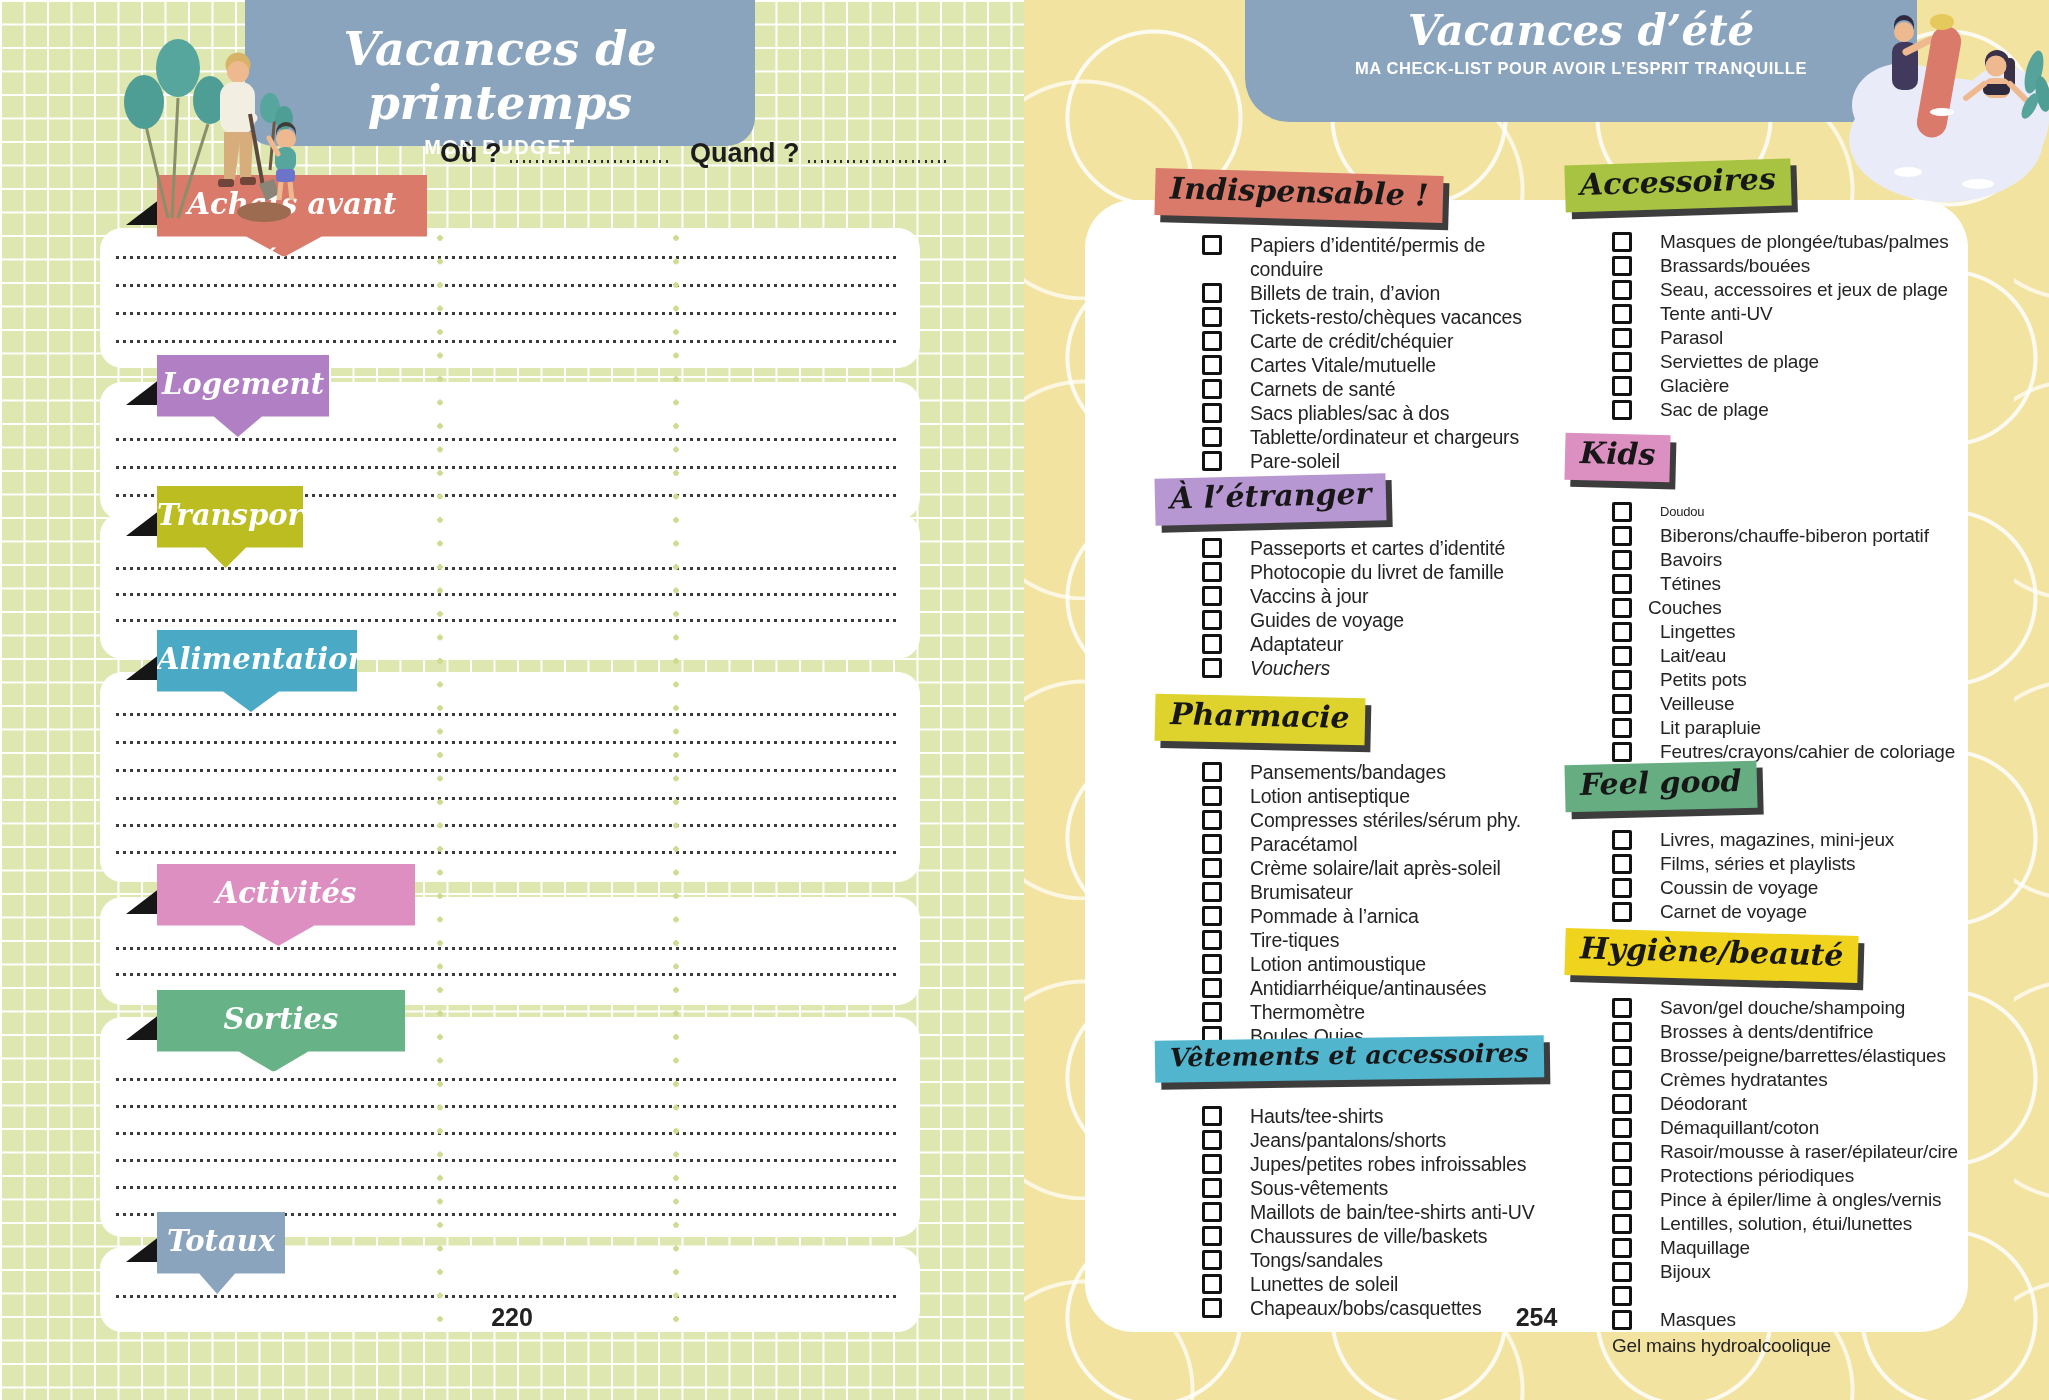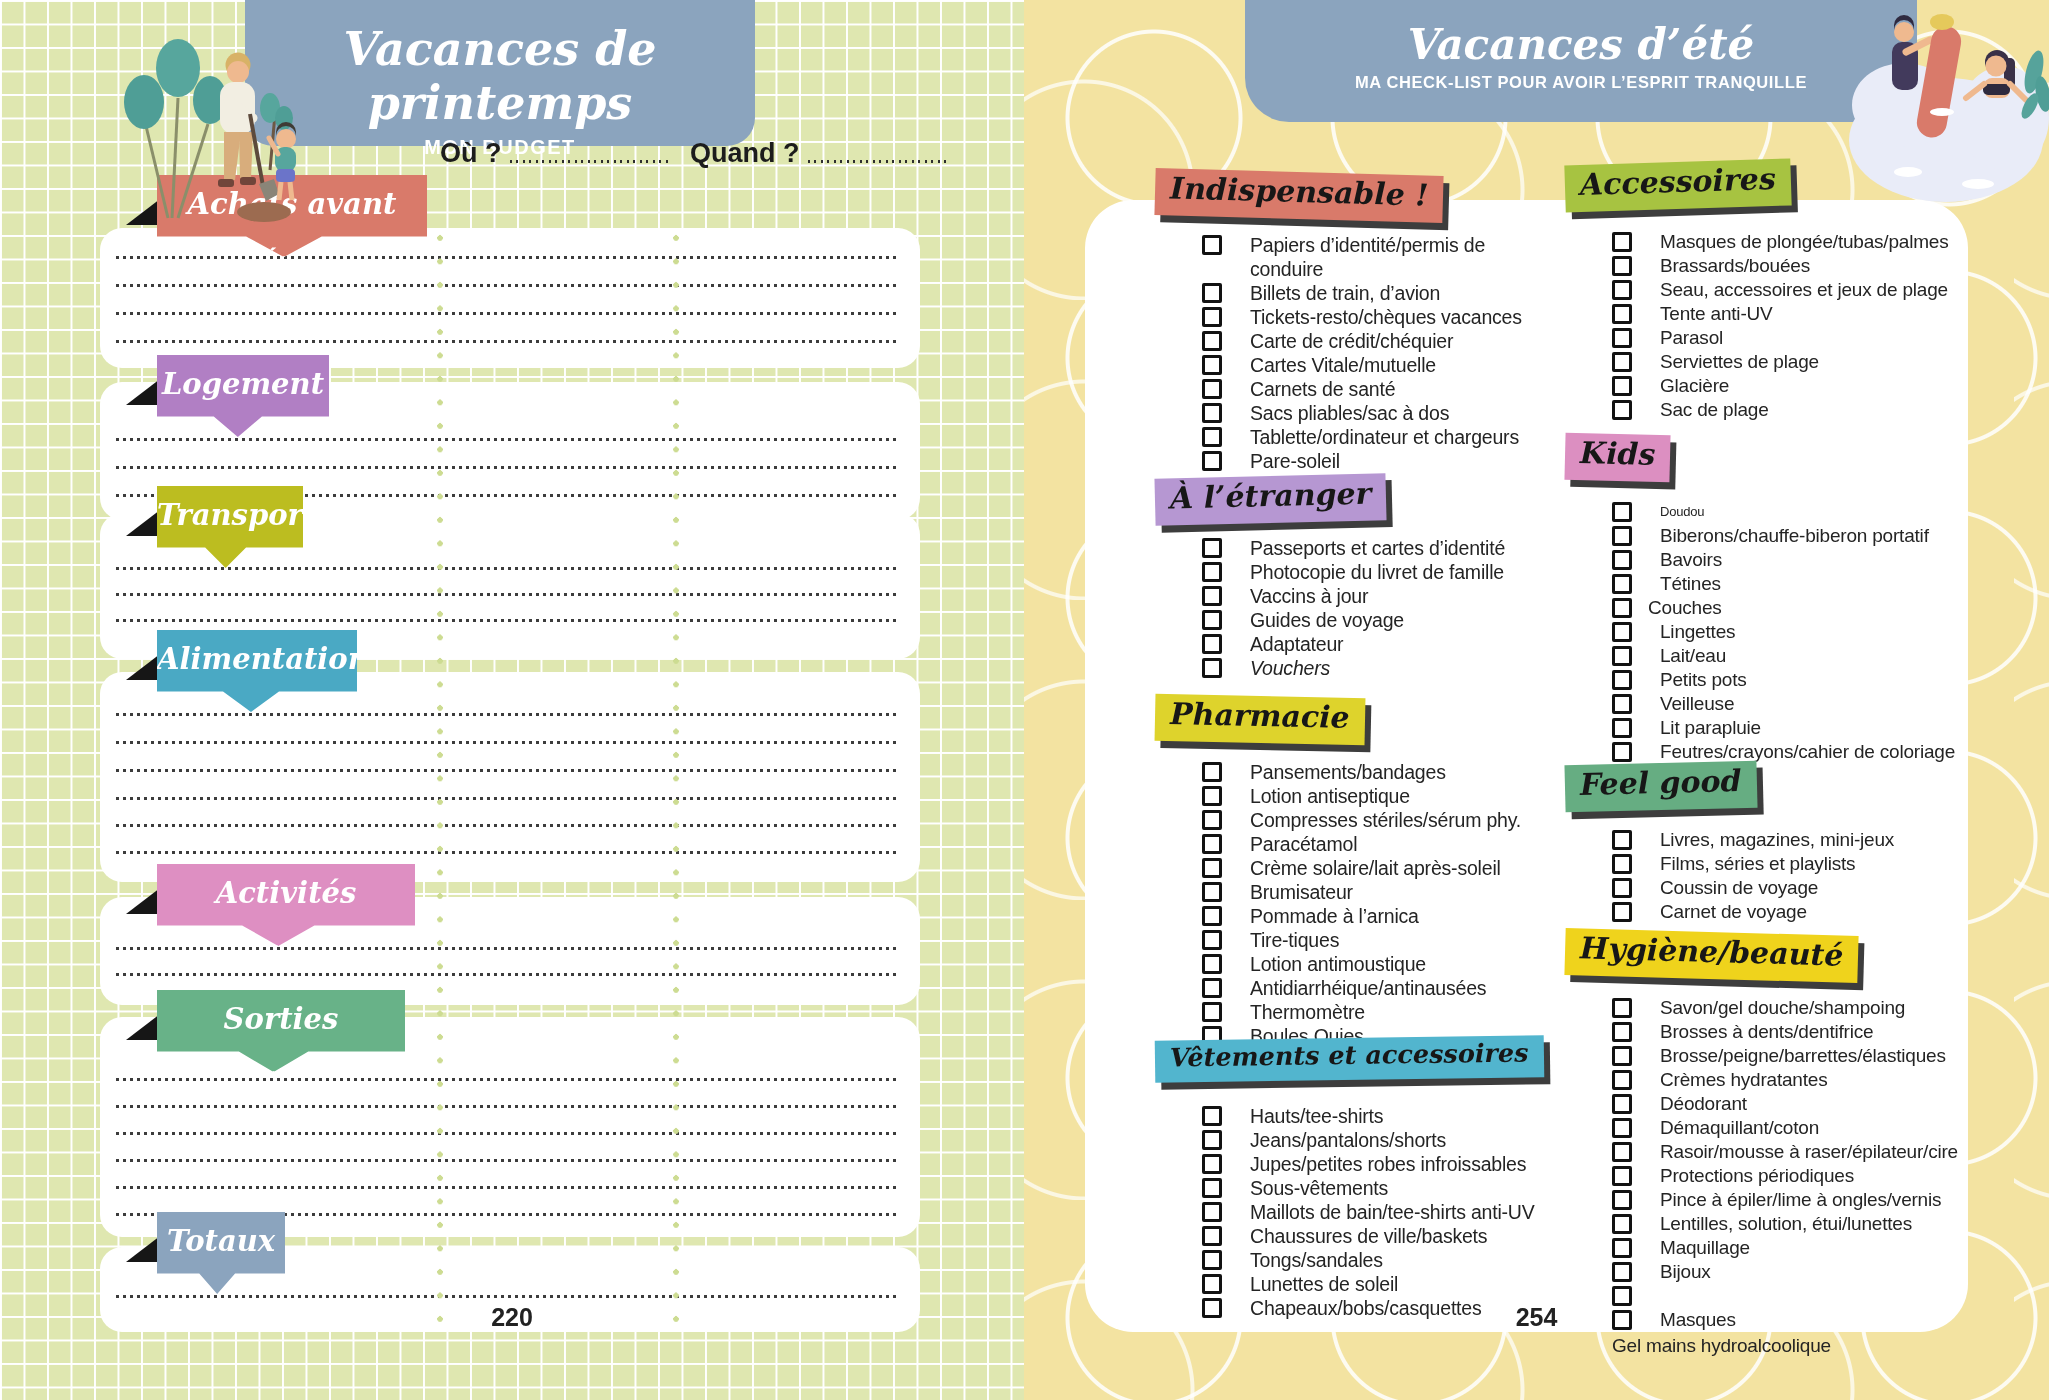--- a/index.html
+++ b/index.html
@@ -16,21 +16,21 @@
       background-size:265px 240px;}
   .r2{background-image:radial-gradient(circle 110px at 60px 190px,transparent 106px,rgba(255,255,255,.7) 107px 110px,transparent 111px);
       background-size:330px 300px;}
 
   
   .hb{position:absolute;top:0;background:#8ba4be;color:#fff;text-align:center;z-index:5;}
   .hb-left{left:245px;width:510px;height:146px;border-radius:0 0 28px 28px;}
   .hb-right{left:221px;width:672px;height:122px;border-radius:0 0 36px 44px;}
   .script-title{font-family:"DejaVu Serif",serif;font-style:italic;font-weight:700;}
   .hb-left .script-title{font-size:46px;margin-top:22px;}
-  .hb-right .script-title{font-size:42px;margin-top:20px;}
+  .hb-right .script-title{font-size:42px;margin-top:6px;}
   .hb-sub{font-weight:700;letter-spacing:1.5px;}
   .hb-left .hb-sub{font-size:20px;margin-top:6px;}
   .hb-right .hb-sub{font-size:16.5px;margin-top:4px;letter-spacing:.6px;}
 
   .illus{position:absolute;z-index:8;}
 
   
   .field{position:absolute;top:138px;display:flex;align-items:baseline;gap:8px;z-index:6;}
   .field-label{font-size:27px;font-weight:600;color:#1c1c1c;}
   .leader{height:3px;background-image:repeating-linear-gradient(90deg,#2e2e2e 0 2px,transparent 2px 6.5px);

